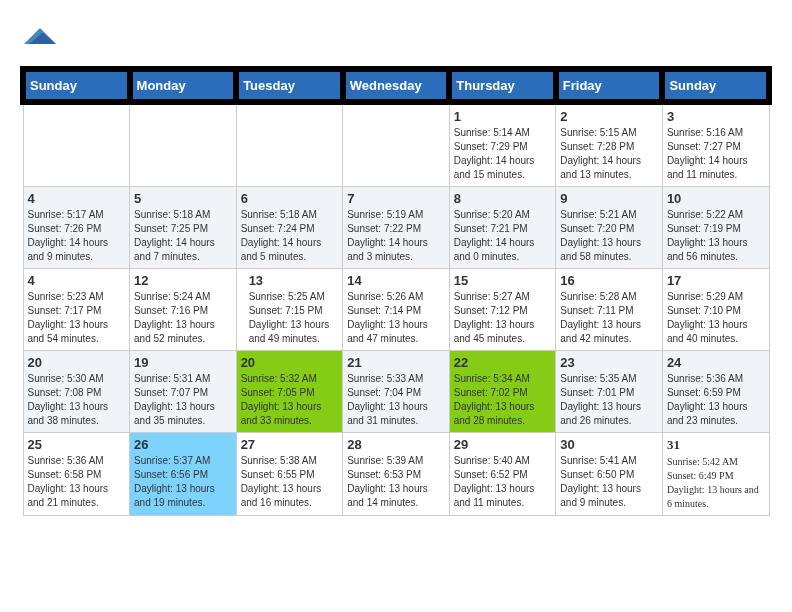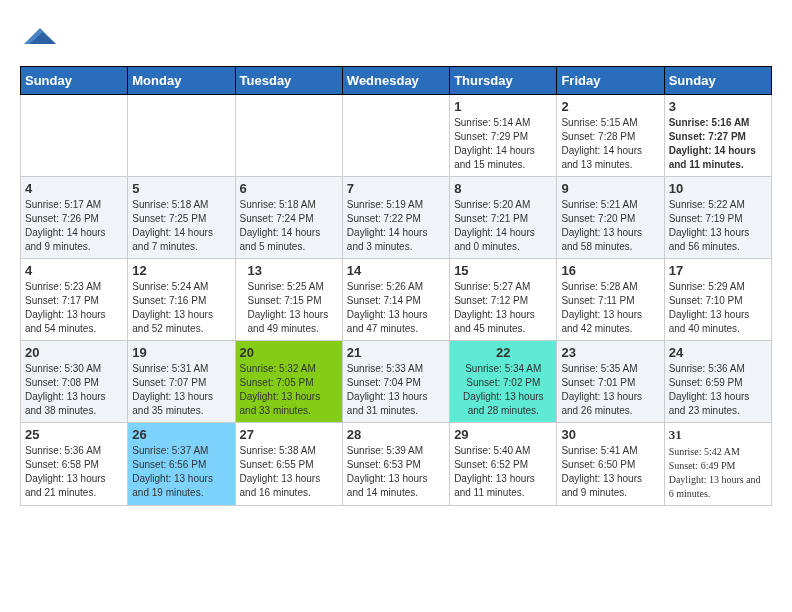--- a/index.html
+++ b/index.html
@@ -50,21 +50,21 @@
       border-collapse: collapse;
       font-size: 11px;
     }
     .calendar th {
       background-color: #2a6ebb;
       color: white;
       padding: 6px 4px;
       text-align: left;
       font-size: 13px;
       font-weight: bold;
-      border: 1px solid #000000;
+      border: 6px solid #000000;
     }
     .calendar td {
       border: 1px solid #ccc;
       vertical-align: top;
       padding: 4px;
       width: calc(100% / 7);
       min-height: 80px;
       background: #fff;
     }
     .calendar tr:nth-child(even) td {
@@ -131,21 +131,21 @@
 Daylight: 14 hours and 15 minutes.</div>
         </td>
         <td style="background: rgb(255, 255, 255);">
           <span class="day-num">2</span>
           <div class="day-info" style="white-space: pre-line;">Sunrise: 5:15 AM
 Sunset: 7:28 PM
 Daylight: 14 hours and 13 minutes.</div>
         </td>
         <td style="background: rgb(255, 255, 255);">
           <span class="day-num">3</span>
-          <div class="day-info" style="white-space: pre-line; font-weight: bold;">Sunrise: 5:16 AM
+          <div class="day-info" style="white-space: pre-line;">Sunrise: 5:16 AM
 Sunset: 7:27 PM
 Daylight: 14 hours and 11 minutes.</div>
         </td>
       </tr>
       <tr class="row-even">
         <td style="background: rgb(240, 244, 248);">
           <span class="day-num">4</span>
           <div class="day-info" style="white-space: pre-line;">Sunrise: 5:17 AM
 Sunset: 7:26 PM
 Daylight: 14 hours and 9 minutes.</div>
@@ -249,21 +249,21 @@
           <div class="day-info" style="white-space: pre-line;">Sunrise: 5:32 AM
 Sunset: 7:05 PM
 Daylight: 13 hours and 33 minutes.</div>
         </td>
         <td style="background: rgb(240, 244, 248);">
           <span class="day-num">21</span>
           <div class="day-info" style="white-space: pre-line;">Sunrise: 5:33 AM
 Sunset: 7:04 PM
 Daylight: 13 hours and 31 minutes.</div>
         </td>
-        <td style="background: #5eead4; text-align: center;">
+        <td style="background: #84cc16;">
           <span class="day-num">22</span>
           <div class="day-info" style="white-space: pre-line;">Sunrise: 5:34 AM
 Sunset: 7:02 PM
 Daylight: 13 hours and 28 minutes.</div>
         </td>
         <td style="background: rgb(240, 244, 248);">
           <span class="day-num">23</span>
           <div class="day-info" style="white-space: pre-line;">Sunrise: 5:35 AM
 Sunset: 7:01 PM
 Daylight: 13 hours and 26 minutes.</div>

